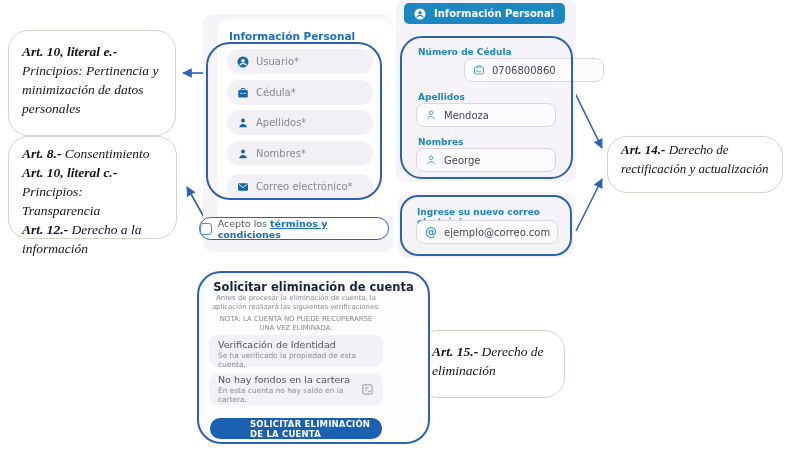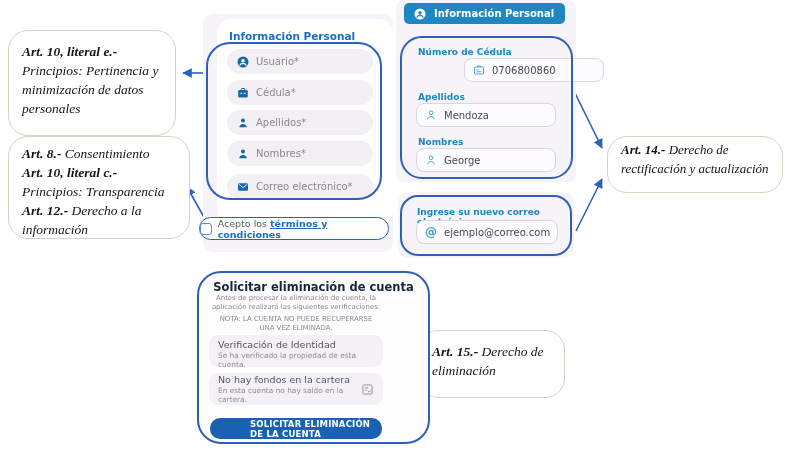--- a/index.html
+++ b/index.html
@@ -92,21 +92,21 @@
     </g>
   </svg>
 
   <div class="abs bubble" style="left:8px;top:30px;width:168px;height:106px;">
     <div><span class="b">Art. 10, literal e.-</span></div>
     <div>Principios: Pertinencia y</div>
     <div>minimización de datos</div>
     <div>personales</div>
   </div>
 
-  <div class="abs bubble" style="left:8px;top:136px;width:182px;height:103px;padding-top:7px;">
+  <div class="abs bubble" style="left:8px;top:136px;width:169px;height:103px;padding-top:7px;">
     <div><span class="b">Art. 8.-</span><span> Consentimiento</span></div>
     <div><span class="b">Art. 10, literal c.-</span></div>
     <div>Principios: Transparencia</div>
     <div><span class="b">Art. 12.-</span><span> Derecho a la</span></div>
     <div>información</div>
   </div>
 
   <div class="abs bubble" style="left:607px;top:136px;width:176px;height:57px;padding-top:3px;font-size:13px;">
     <div><span class="b">Art. 14.-</span><span> Derecho de</span></div>
     <div>rectificación y actualización</div>

